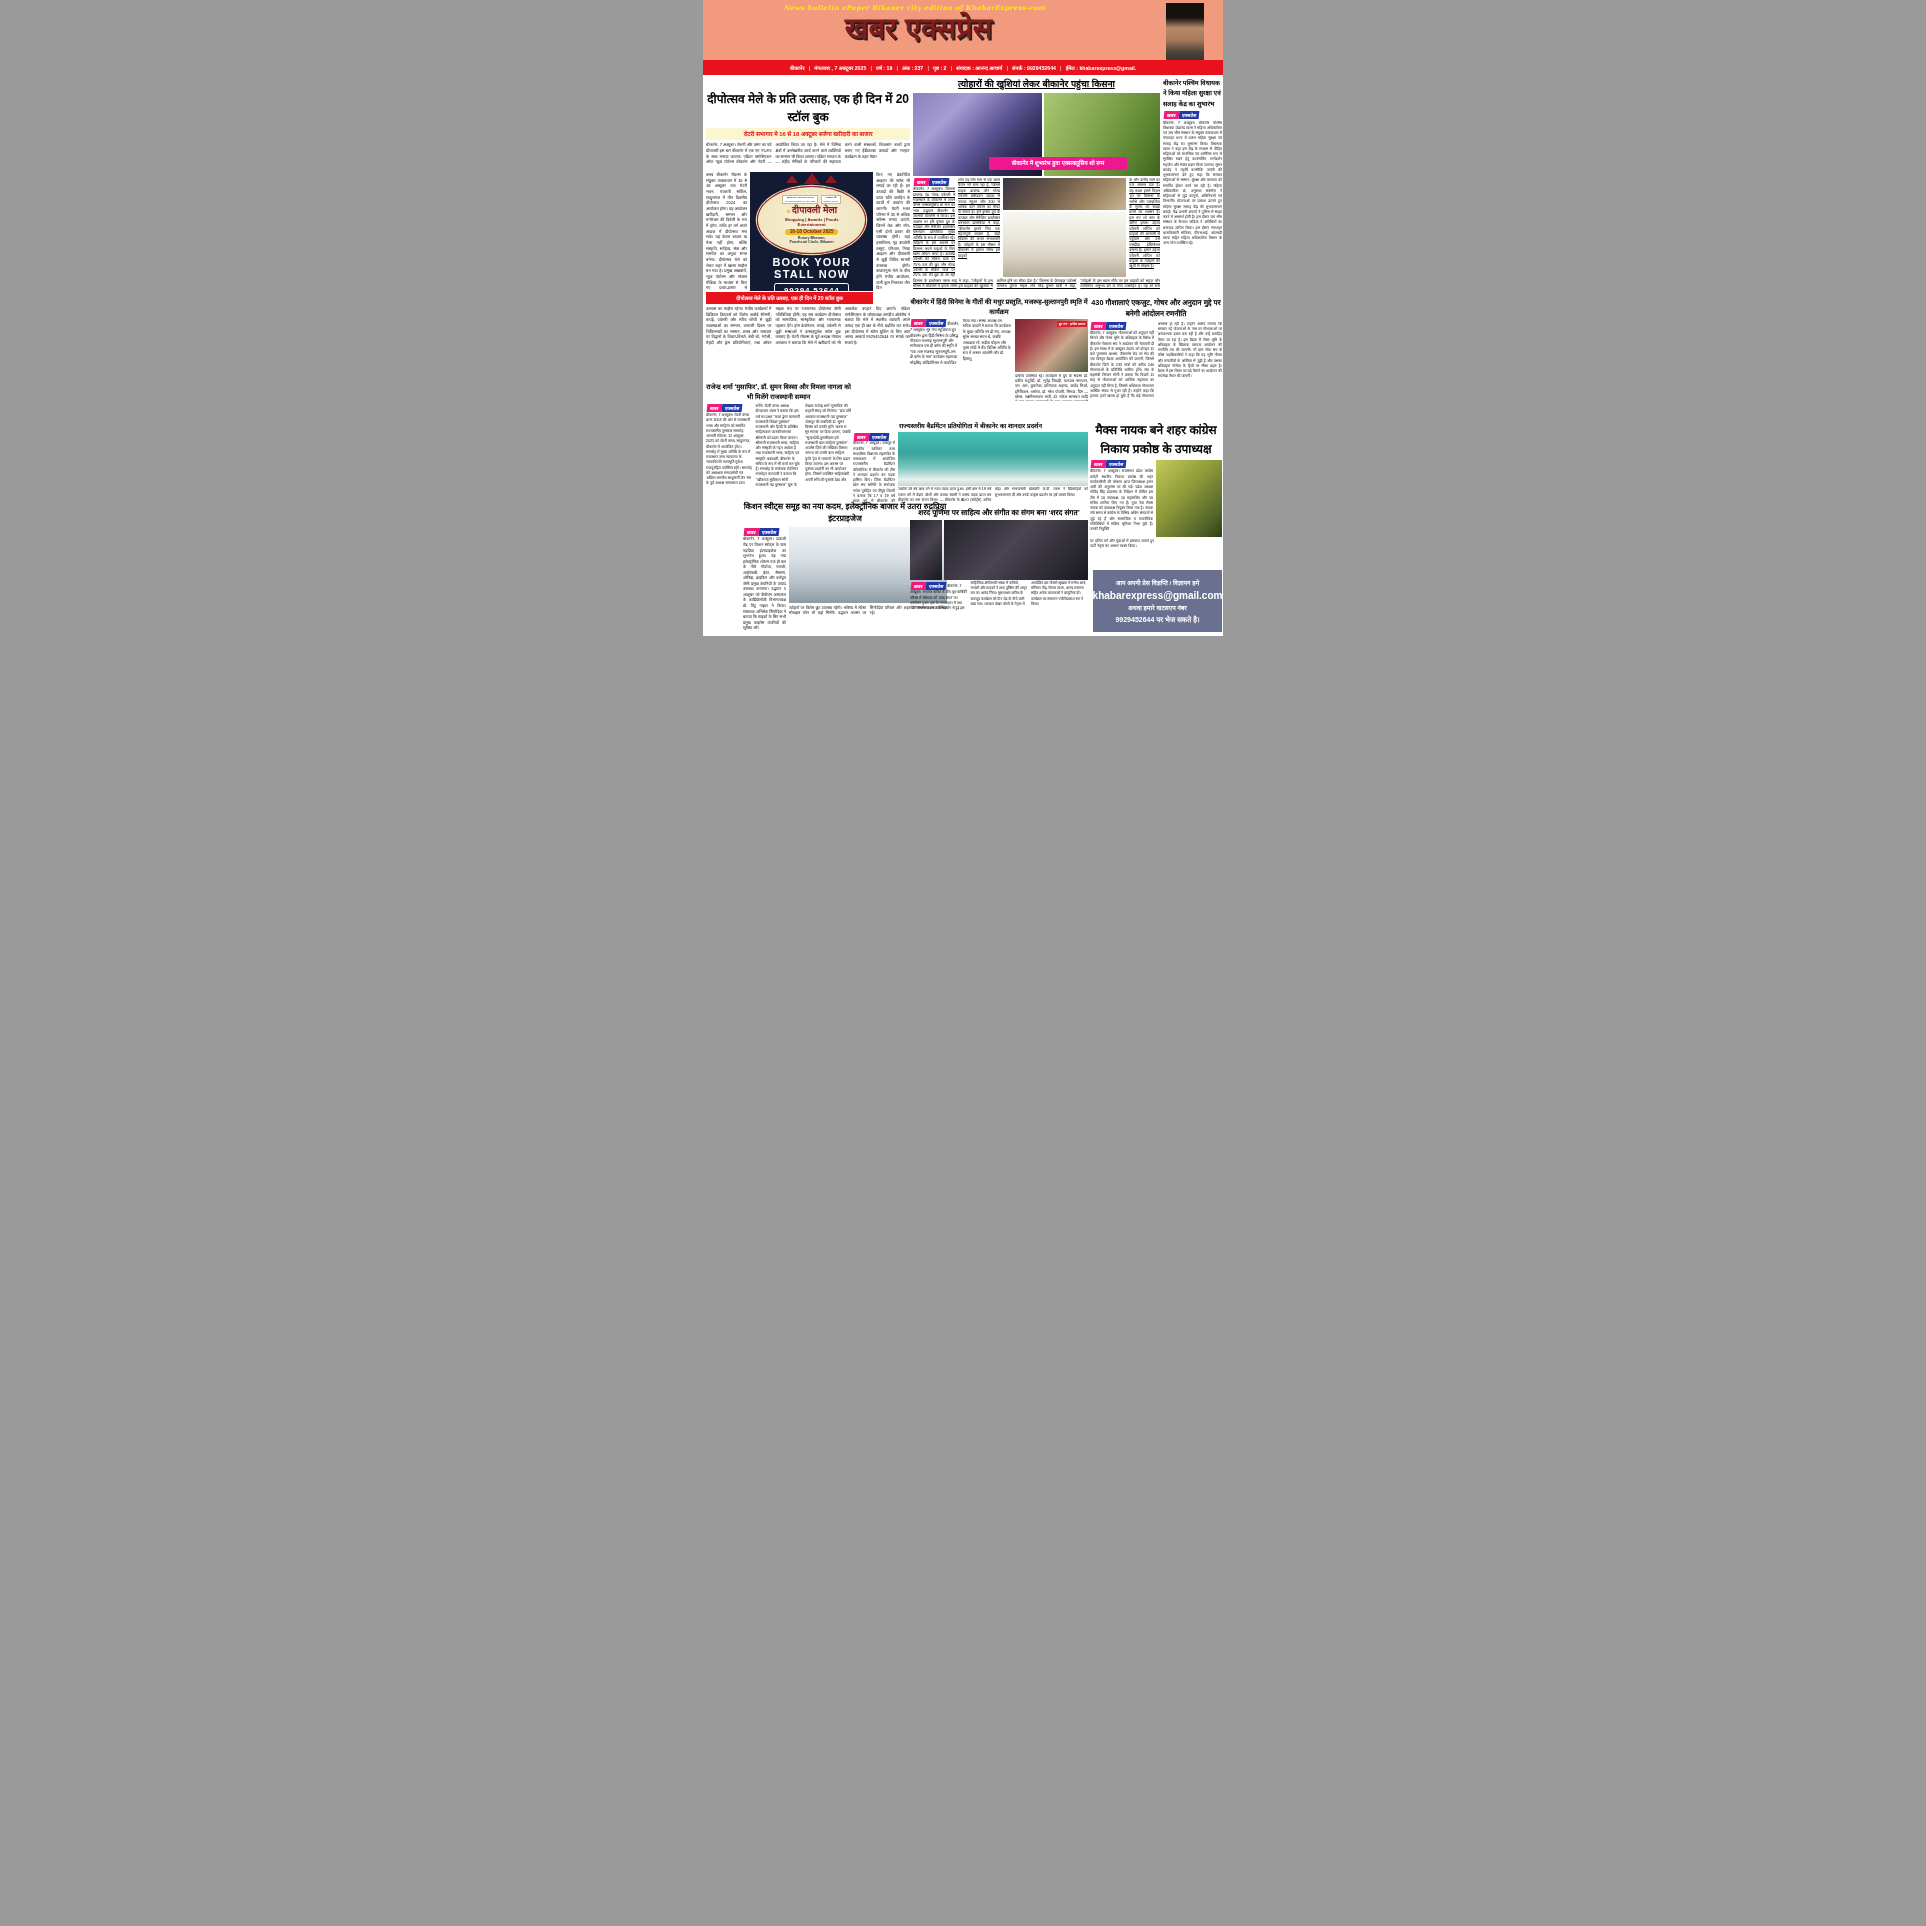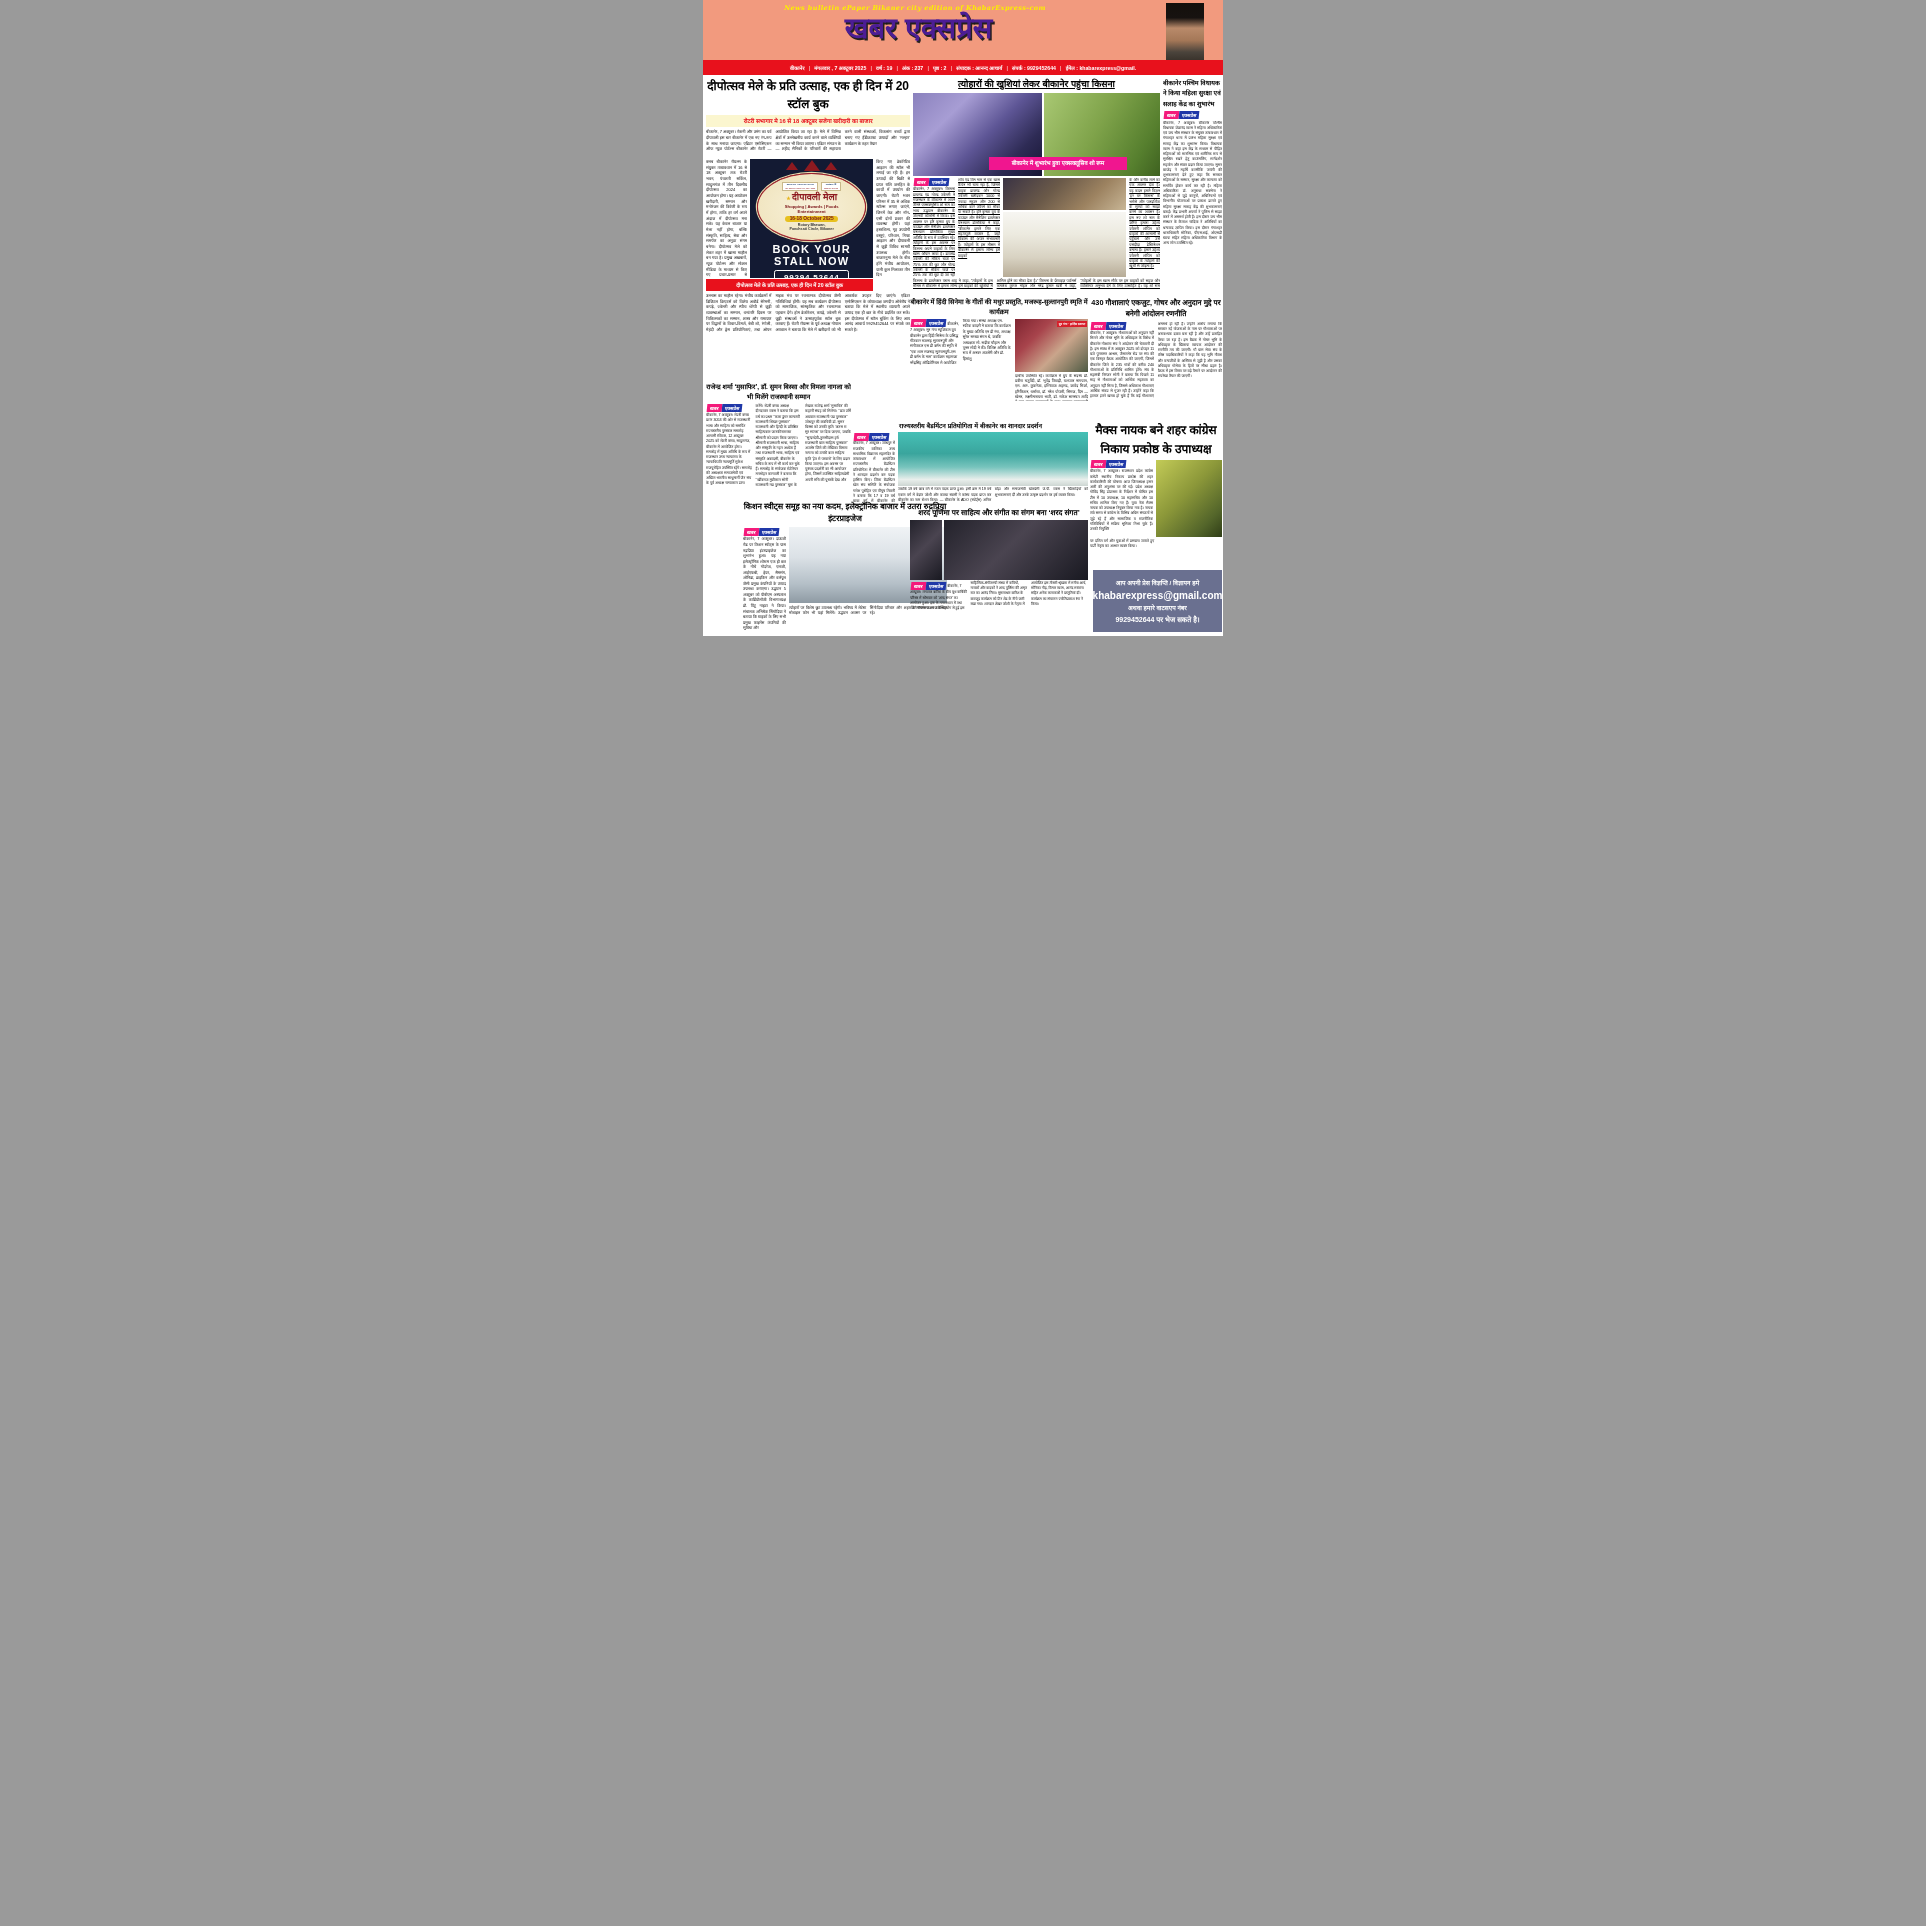--- a/index.html
+++ b/index.html
@@ -6,21 +6,21 @@
   html,body { background:#9a9a9a; }
   .page { position:relative; width:520px; height:636px; margin:0 auto; background:#fff;
           font-family:"Liberation Sans", sans-serif; overflow:hidden; color:#000; }
 
   
   .banner { position:absolute; left:0; top:0; width:100%; height:60px; background:#F29A7E; }
   .tagline { position:absolute; left:58px; top:3.9px; width:308px; text-align:center;
              color:#FBEE00; font-weight:bold; font-style:italic; font-size:6.5px; letter-spacing:0.4px;
              font-family:"DejaVu Serif", serif; }
   .masthead { position:absolute; left:21px; top:8.5px; width:389px; text-align:center;
-              font-size:29px; font-weight:800; color:#4c1d95; line-height:1.35;
+              font-size:29px; font-weight:800; color:#7f1d1d; line-height:1.35;
               text-shadow:1.5px 1.9px 0 rgba(25,25,25,.95); white-space:nowrap; }
   .portrait { position:absolute; right:19px; top:3.1px; width:38px; height:57px;
               background:linear-gradient(180deg,#14100c 0%,#171210 26%,#b98a6a 44%,#a47757 66%,#4b443c 86%,#3a332c 100%); }
 
   
   .infobar { position:absolute; left:0; top:60px; width:100%; height:15.4px; background:#E8111C;
              display:flex; align-items:center; justify-content:center; color:#fff;
              font-size:5.2px; font-weight:bold; white-space:nowrap; }
   .infobar span + span::before { content:"|"; margin:0 4.2px; font-weight:normal; }
 
@@ -36,21 +36,21 @@
   .ph-green   { background:linear-gradient(120deg,#a9c873 0%,#7fa34a 45%,#567f2e 80%,#3e6120 100%); }
   .ph-store   { background:linear-gradient(135deg,#3a3344 0%,#6b5a49 40%,#9c8260 70%,#c8b696 100%); }
   .ph-interior{ background:linear-gradient(180deg,#f7f6f2 0%,#eceadf 35%,#d8d2c2 70%,#b7ac97 100%); }
   .ph-group   { background:linear-gradient(135deg,#7e2430 0%,#a8444c 30%,#caa58b 60%,#4d5a43 100%); }
   .ph-court   { background:linear-gradient(180deg,#46c0b6 0%,#3aa59d 40%,#77c4bd 65%,#e9efec 88%,#cdd6d2 100%); }
   .ph-stage   { background:linear-gradient(135deg,#23222b 0%,#4a4450 45%,#191921 100%); }
   .ph-elec    { background:linear-gradient(180deg,#f0f3f5 0%,#dbe1e6 40%,#b4bfc7 75%,#8e9aa3 100%); }
   .ph-congress{ background:linear-gradient(135deg,#c3cb57 0%,#8b9739 45%,#53652a 80%,#2f3d17 100%); }
 
   
-  #a-deepotsav { left:3.1px; top:77px; width:204px; }
+  #a-deepotsav { left:3.1px; top:90px; width:204px; }
   #a-deepotsav .hl { font-size:12px; line-height:1.5; }
   .subhead { margin-top:2.3px; background:#FBF6CF; color:#E8111C; font-weight:bold;
              font-size:5.8px; text-align:center; padding:1.9px 0.8px; }
   .d-top { margin-top:2.3px; column-count:3; column-gap:3.9px; font-size:4px; height:28px; }
   .d-mid { margin-top:1.5px; display:flex; gap:3.1px; height:119px; }
   .d-midcol { width:41px; font-size:4px; overflow:hidden; }
   .d-midcol.r { width:auto; flex:1; }
   .adcap { margin-top:1.5px; width:167px; background:#E8111C; color:#fff; font-weight:bold;
            font-size:5.2px; text-align:center; padding:1.9px 0.8px; }
   .d-bot { margin-top:1.9px; column-count:3; column-gap:3.9px; font-size:4px; height:77px; }

